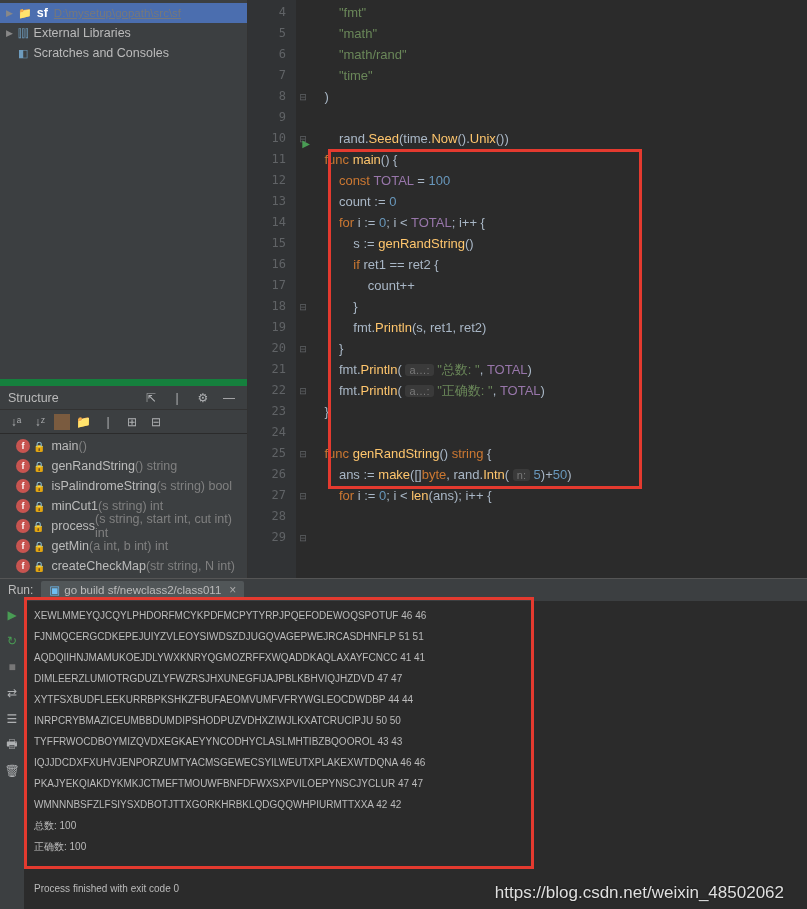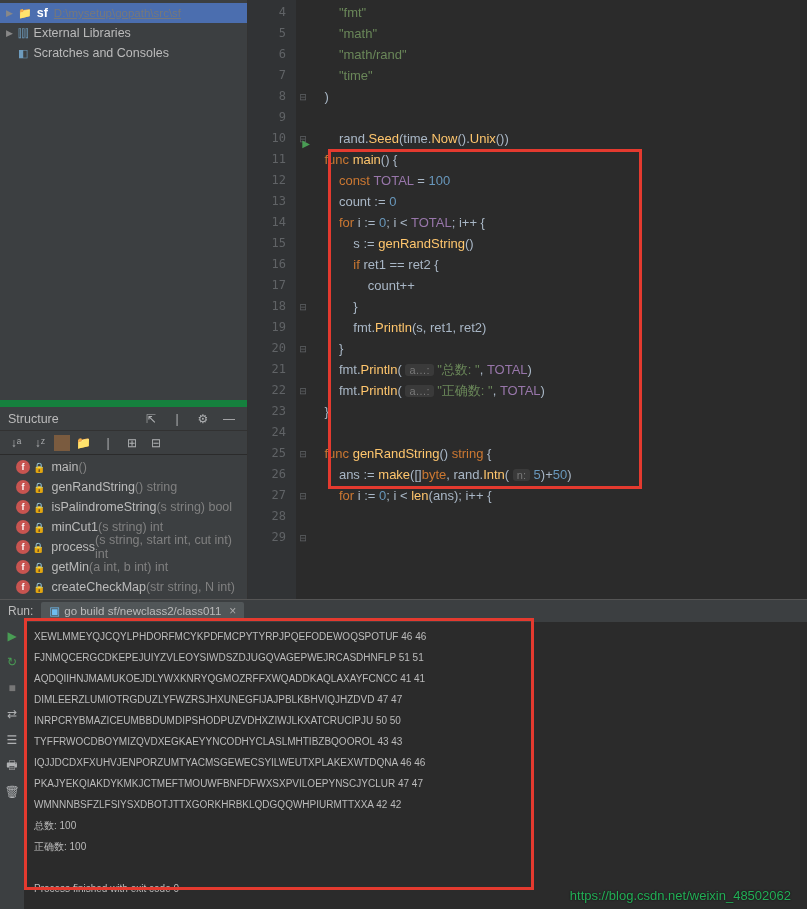--- a/index.html
+++ b/index.html
@@ -45,21 +45,21 @@
 .red-box { position:absolute; border:3px solid #e43a2f; pointer-events:none; }
 .bottom { border-top:1px solid #555; background:#2b2b2b; }
 .bot-hdr { display:flex; align-items:center; height:22px; background:#3c3f41; padding:0 8px; font-size:12px; color:#bbbbbb; }
 .bot-tab { margin-left:8px; background:#515658; padding:2px 8px; border-radius:2px 2px 0 0; font-size:11.5px; display:flex; align-items:center; gap:4px; }
 .bot-tab .x { color:#aaa; font-size:12px; margin-left:4px; }
 .bot-body { display:flex; }
 .bot-tools { width:24px; background:#3c3f41; display:flex; flex-direction:column; align-items:center; padding-top:4px; gap:6px; }
 .bot-tools .tbtn { color:#afb1b3; }
 .bot-tools .play { color:#499c54; }
 .console { flex:1; padding:4px 10px 10px 10px; font-family:Consolas,monospace; font-size:10px; line-height:21px; color:#bbbbbb; position:relative; }
-.watermark { position:absolute; right:16px; bottom:6px; color:#22c55e; font-size:13px; opacity:0.85; font-family:Arial; text-shadow:0 0 2px #000; }
+.watermark { position:absolute; right:23px; bottom:6px; color:#ffffff; font-size:17px; opacity:0.85; font-family:Arial; text-shadow:0 0 2px #000; }
 </style>
 </head>
 <body>
 
 <div class="root">
   <div class="top-area">
     <div class="left-col">
       <div class="proj-tree">
         <div class="tree-row sel">
           <span class="tree-arrow">▶</span>
@@ -249,20 +249,21 @@
         <span class="tbtn">☰</span>
         <span class="tbtn">🖶</span>
         <span class="tbtn">🗑</span>
       </div>
       <div class="console" id="console">
         <div class="red-box" style="left:0px; top:-4px; width:510px; height:272px"></div>
       <div>XEWLMMEYQJCQYLPHDORFMCYKPDFMCPYTYRPJPQEFODEWOQSPOTUF 46 46</div>
           <div>FJNMQCERGCDKEPEJUIYZVLEOYSIWDSZDJUGQVAGEPWEJRCASDHNFLP 51 51</div>
           <div>AQDQIIHNJMAMUKOEJDLYWXKNRYQGMOZRFFXWQADDKAQLAXAYFCNCC 41 41</div>
           <div>DIMLEERZLUMIOTRGDUZLYFWZRSJHXUNEGFIJAJPBLKBHVIQJHZDVD 47 47</div>
+          <div>XYTFSXBUDFLEEKURRBPKSHKZFBUFAEOMVUMFVFRYWGLEOCDWDBP 44 44</div>
           <div>INRPCRYBMAZICEUMBBDUMDIPSHODPUZVDHXZIWJLKXATCRUCIPJU 50 50</div>
           <div>TYFFRWOCDBOYMIZQVDXEGKAEYYNCODHYCLASLMHTIBZBQOOROL 43 43</div>
           <div>IQJJDCDXFXUHVJENPORZUMTYACMSGEWECSYILWEUTXPLAKEXWTDQNA 46 46</div>
           <div>PKAJYEKQIAKDYKMKJCTMEFTMOUWFBNFDFWXSXPVILOEPYNSCJYCLUR 47 47</div>
           <div>WMNNNBSFZLFSIYSXDBOTJTTXGORKHRBKLQDGQQWHPIURMTTXXA 42 42</div>
           <div>总数:  100</div>
           <div>正确数:  100</div>
           <div>&nbsp;</div>
           <div>Process finished with exit code 0</div>
         </div>

